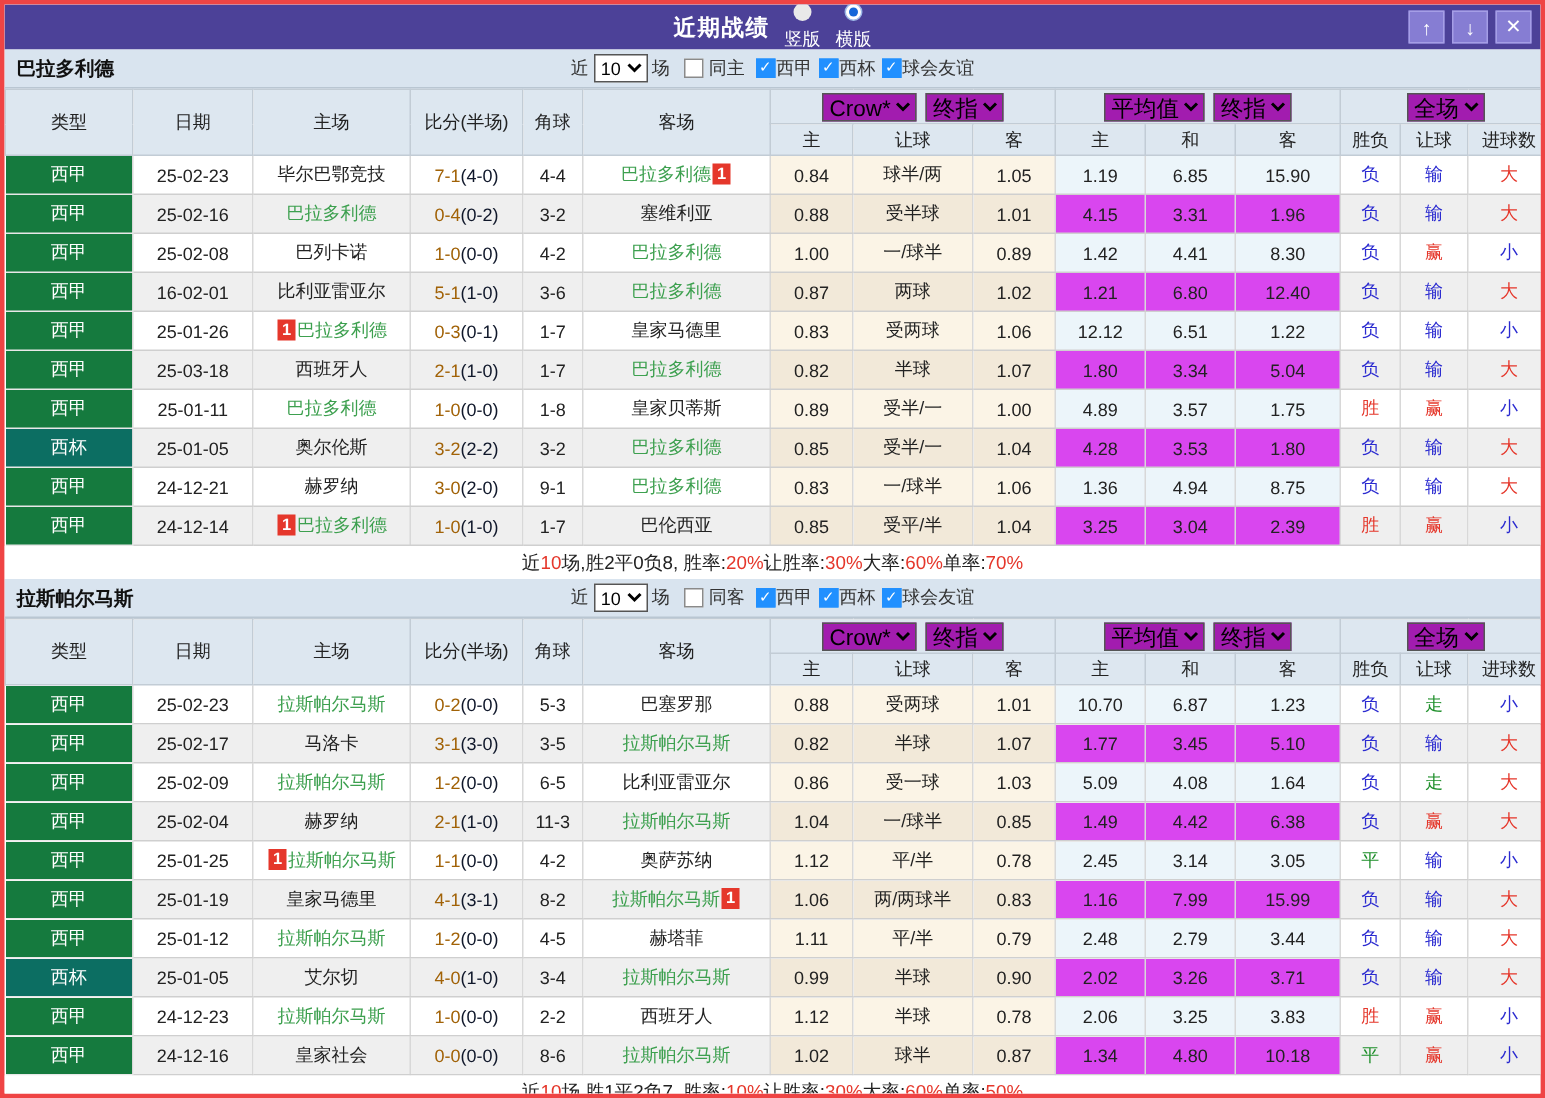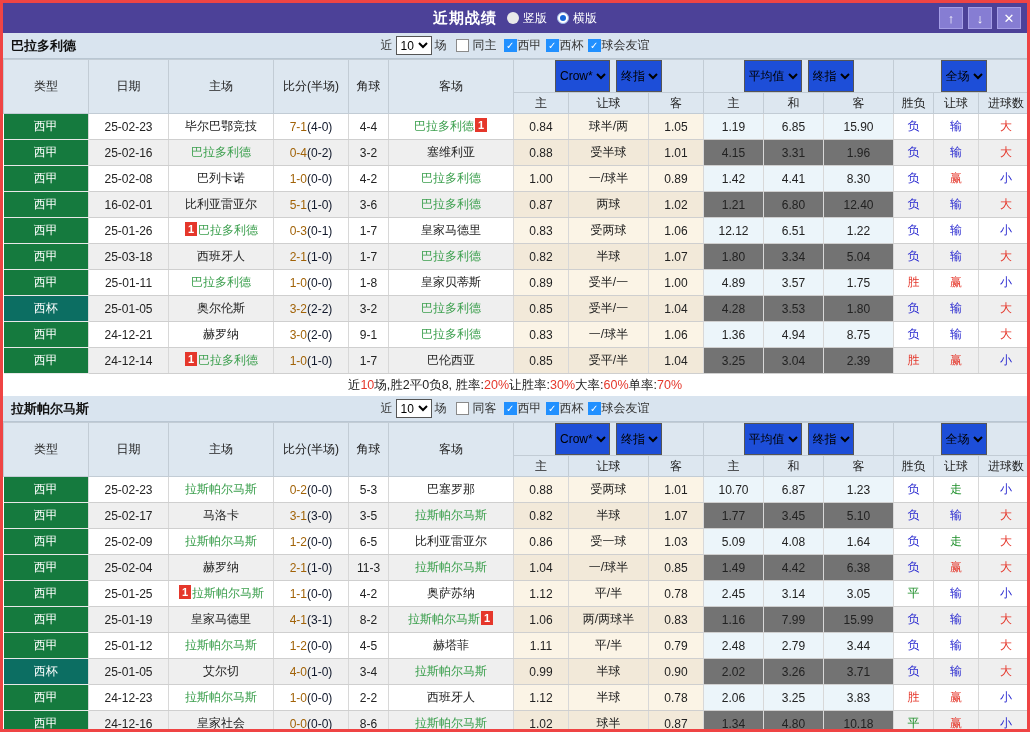--- a/index.html
+++ b/index.html
@@ -4,21 +4,21 @@
 <style>
   * { margin:0; padding:0; box-sizing:border-box; }
   html,body { width:1030px; }
   body { font-family:"Liberation Sans","DejaVu Sans",sans-serif; background:#fff; }
   .app { width:1030px; height:732px; border:3px solid #ef4444; display:flex; flex-direction:column; overflow:hidden; }
 
   
   .titlebar { height:30px; background:#4c4198; position:relative; display:flex; align-items:center; justify-content:center; flex:0 0 auto; }
   .title-cluster { display:flex; align-items:center; gap:10px; color:#fff; }
   .title-text { font-size:15px; font-weight:bold; letter-spacing:1px; }
-  .radio-opt { display:inline-flex; align-items:center; gap:4px; font-size:12px; cursor:pointer; }
+  .radio-opt { display:inline-flex; align-items:center; gap:4px; font-size:12px; cursor:pointer;flex-direction:column; }
   .radio-circle { width:12px; height:12px; border-radius:50%; background:#e9e9e9; display:inline-block; }
   .radio-circle.sel { background:#fff; border:1px solid #9db8e8; position:relative; }
   .radio-circle.sel::after { content:""; position:absolute; left:2px; top:2px; width:6px; height:6px; border-radius:50%; background:#1667d9; }
   .win-btns { position:absolute; right:6px; top:4px; display:flex; gap:5px; }
   .win-btn { width:24px; height:22px; background:#867dd3; border:1px solid #a59ee6; color:#fff; font-size:13px; font-weight:bold; display:flex; align-items:center; justify-content:center; cursor:pointer; }
 
   
   .filterbar { height:26px; background:#d9e4ef; border-bottom:1px solid #b9c6d2; position:relative; display:flex; align-items:center; flex:0 0 auto; }
   .team-name { position:absolute; left:8px; font-size:13px; font-weight:bold; color:#111; }
   .filter-center { margin:0 auto; display:flex; align-items:center; gap:3px; font-size:12px; color:#333; }
@@ -27,28 +27,28 @@
   .cbox.on { background:#2190ff; border-color:#2190ff; position:relative; margin-left:4px; }
   .cbox.on::after { content:"✓"; color:#fff; font-size:10px; font-weight:bold; position:absolute; left:1.5px; top:-0.5px; }
   .cbox-label { margin-left:1px; }
 
   
   table { width:1030px; border-collapse:collapse; table-layout:fixed; flex:0 0 auto; }
   th, td { text-align:center; vertical-align:middle; font-weight:normal; overflow:hidden; white-space:nowrap; }
   thead th { background:#dde7f0; border:1px solid #c2ccd5; font-size:12px; color:#222; height:21px; }
   thead tr.dd-row th { height:23px; }
   .dd-group { display:flex; justify-content:center; gap:6px; align-items:center; }
-  .hdr-select { font-size:12px; height:32px; background:#1d4ed8; border:1px solid #555; }
+  .hdr-select { font-size:15px; height:19px; background:#a21caf; border:1px solid #555; }
   tbody td { height:26px; font-size:12px; color:#222; border-right:1px solid #d8d8d8; border-bottom:1px solid #cfcfcf; }
   tbody tr.odd  { background:#ffffff; }
   tbody tr.even { background:#efefef; }
   tbody tr.odd  td.c-cream { background:#fbf4e6; }
   tbody tr.even td.c-cream { background:#f2e9d9; }
   tbody tr.odd  td.c-blue  { background:#ecf5fa; }
-  tbody tr.even td.c-blue  { background:#737373; }
+  tbody tr.even td.c-blue  { background:#d946ef; }
   td.league-cell { color:#fff; background:#157a3e; border-bottom:1px solid #e8e8e8; }
   td.league-cell.cup { background:#0c6e62; }
   .t-focus { color:#3da04f; }
   .t-red   { color:#e5372b; }
   .t-blue  { color:#2a2ad0; }
   .t-green { color:#1e8f2a; }
   .score { color:#a16207; }
   .half  { color:#0f172a; }
   .badge1 { display:inline-block; background:#e5372b; color:#fff; font-size:11px; font-weight:bold; line-height:14px; padding:0 3px; margin:0 1px; vertical-align:1px; }
 

